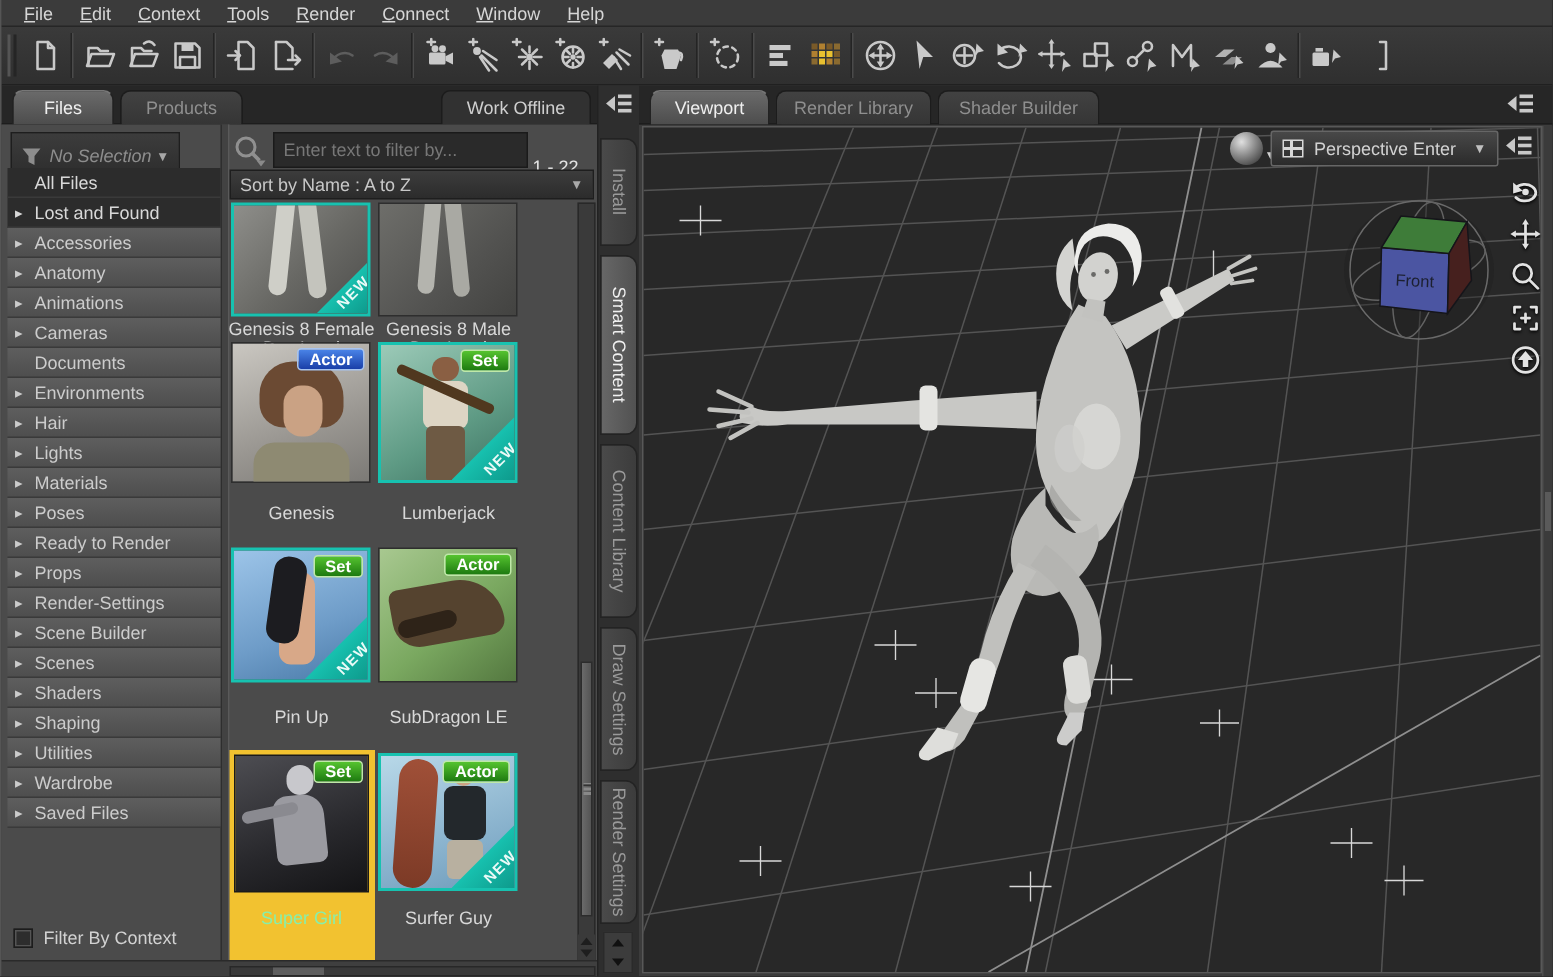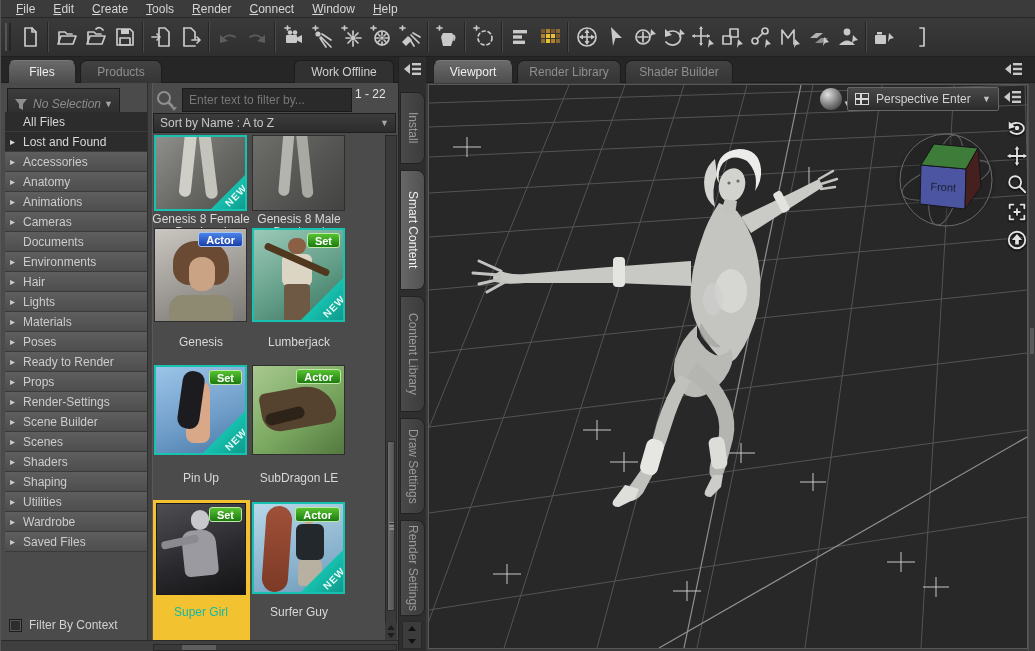--- a/index.html
+++ b/index.html
@@ -28,21 +28,21 @@
   
   .panel{position:absolute;left:0;top:83px;width:397px;height:568px;background:#4b4b4b;}
   .vgroove{position:absolute;left:146px;top:0;width:6px;height:562px;border-left:1px solid #2e2e2e;border-right:1px solid #5a5a5a;background:#424242;}
   .dropdown{position:absolute;height:32px;background:linear-gradient(#3c3c3c,#2c2c2c);border:1px solid #1e1e1e;display:flex;align-items:center;padding:0 6px;color:#c8c8c8;font-size:12px;}
   .dropdown .caret{margin-left:auto;color:#a8a8a8;font-size:9px;}
   .filter-dd{left:6px;top:5px;width:113px;}
   .filter-dd .lbl{font-style:italic;color:#8d8d8d;margin-left:5px;}
   .search-ico{position:absolute;left:153px;top:6px;width:24px;height:22px;}
   .search-input{position:absolute;left:181px;top:5px;width:170px;height:24px;background:#2a2a2a;border:1px solid #1a1a1a;color:#cccccc;font-size:12px;padding:0 6px;outline:none;}
   .search-input::placeholder{color:#777;}
-  .count{position:absolute;left:354px;top:4px;width:40px;font-size:12px;color:#e4e4e4;}
+  .count{position:absolute;left:354px;top:21px;width:40px;font-size:12px;color:#e4e4e4;}
   .sort-dd{left:152px;top:30px;width:243px;height:20px;}
   
   .cats{position:absolute;left:4px;top:29px;width:142px;}
   .cat{height:20px;display:flex;align-items:center;font-size:12px;color:#cccccc;background:linear-gradient(#5e5e5e,#4e4e4e);border-bottom:1px solid #3a3a3a;padding-left:18px;position:relative;}
   .cat.arrowed::before{content:"\25B8";position:absolute;left:5px;font-size:10px;color:inherit;}
   .cat.dark{background:#2c2c2c;color:#d8d8d8;}
   .cat.selected{background:#f0b41e;color:#141414;font-weight:bold;}
   .ctx{position:absolute;left:8px;top:535px;display:flex;align-items:center;}
   .ctx .box{width:13px;height:13px;background:#2d2d2d;border:1px solid #1c1c1c;box-shadow:inset 0 0 0 1px #555;}
   .ctx .lbl{font-size:12px;color:#d2d2d2;margin-left:7px;}
@@ -101,21 +101,21 @@
   .pane-ico svg{width:20px;height:16px;}
 </style>
 </head>
 <body>
 
 <div id="app">
 
   <div class="menubar">
     <span class="menu-item">File</span>
     <span class="menu-item">Edit</span>
-    <span class="menu-item">Create</span>
+    <span class="menu-item">Context</span>
     <span class="menu-item">Tools</span>
     <span class="menu-item">Render</span>
     <span class="menu-item">Connect</span>
     <span class="menu-item">Window</span>
     <span class="menu-item">Help</span>
   </div>
 
   <div class="toolbar">
     <div class="tb-grip"></div>
     <span class="tbtn">
@@ -512,21 +512,21 @@
     <div class="pthumb t-surf newb" style="left:251px;top:419px;height:92px;">
       <i class="art" style="left:10px;top:2px;width:26px;height:86px;background:linear-gradient(#a05038,#7c3a26);border-radius:13px;transform:rotate(4deg);"></i>
       <i class="art" style="left:48px;top:6px;width:14px;height:14px;background:#caa284;border-radius:7px;"></i>
       <i class="art" style="left:42px;top:20px;width:28px;height:36px;background:#23282c;border-radius:6px;"></i>
       <i class="art" style="left:44px;top:56px;width:24px;height:26px;background:#b8b0a0;border-radius:4px;"></i>
       <span class="pbadge">Actor</span>
       <div class="ribbon">
           <span>NEW</span>
         </div>
     </div>
-    <div class="plabel" style="left:151px;top:523px;color:#14b8a6;">Super Girl</div>
+    <div class="plabel" style="left:151px;top:523px;color:#86efac;">Super Girl</div>
     <div class="plabel" style="left:249px;top:523px;">Surfer Guy</div>
 
     <div class="vsb">
       <div class="handle">
           <span class="grip3"></span>
         </div>
     </div>
     <div class="sb-arrows">
       <span class="tri-up"></span>
       <span class="tri-down"></span>

